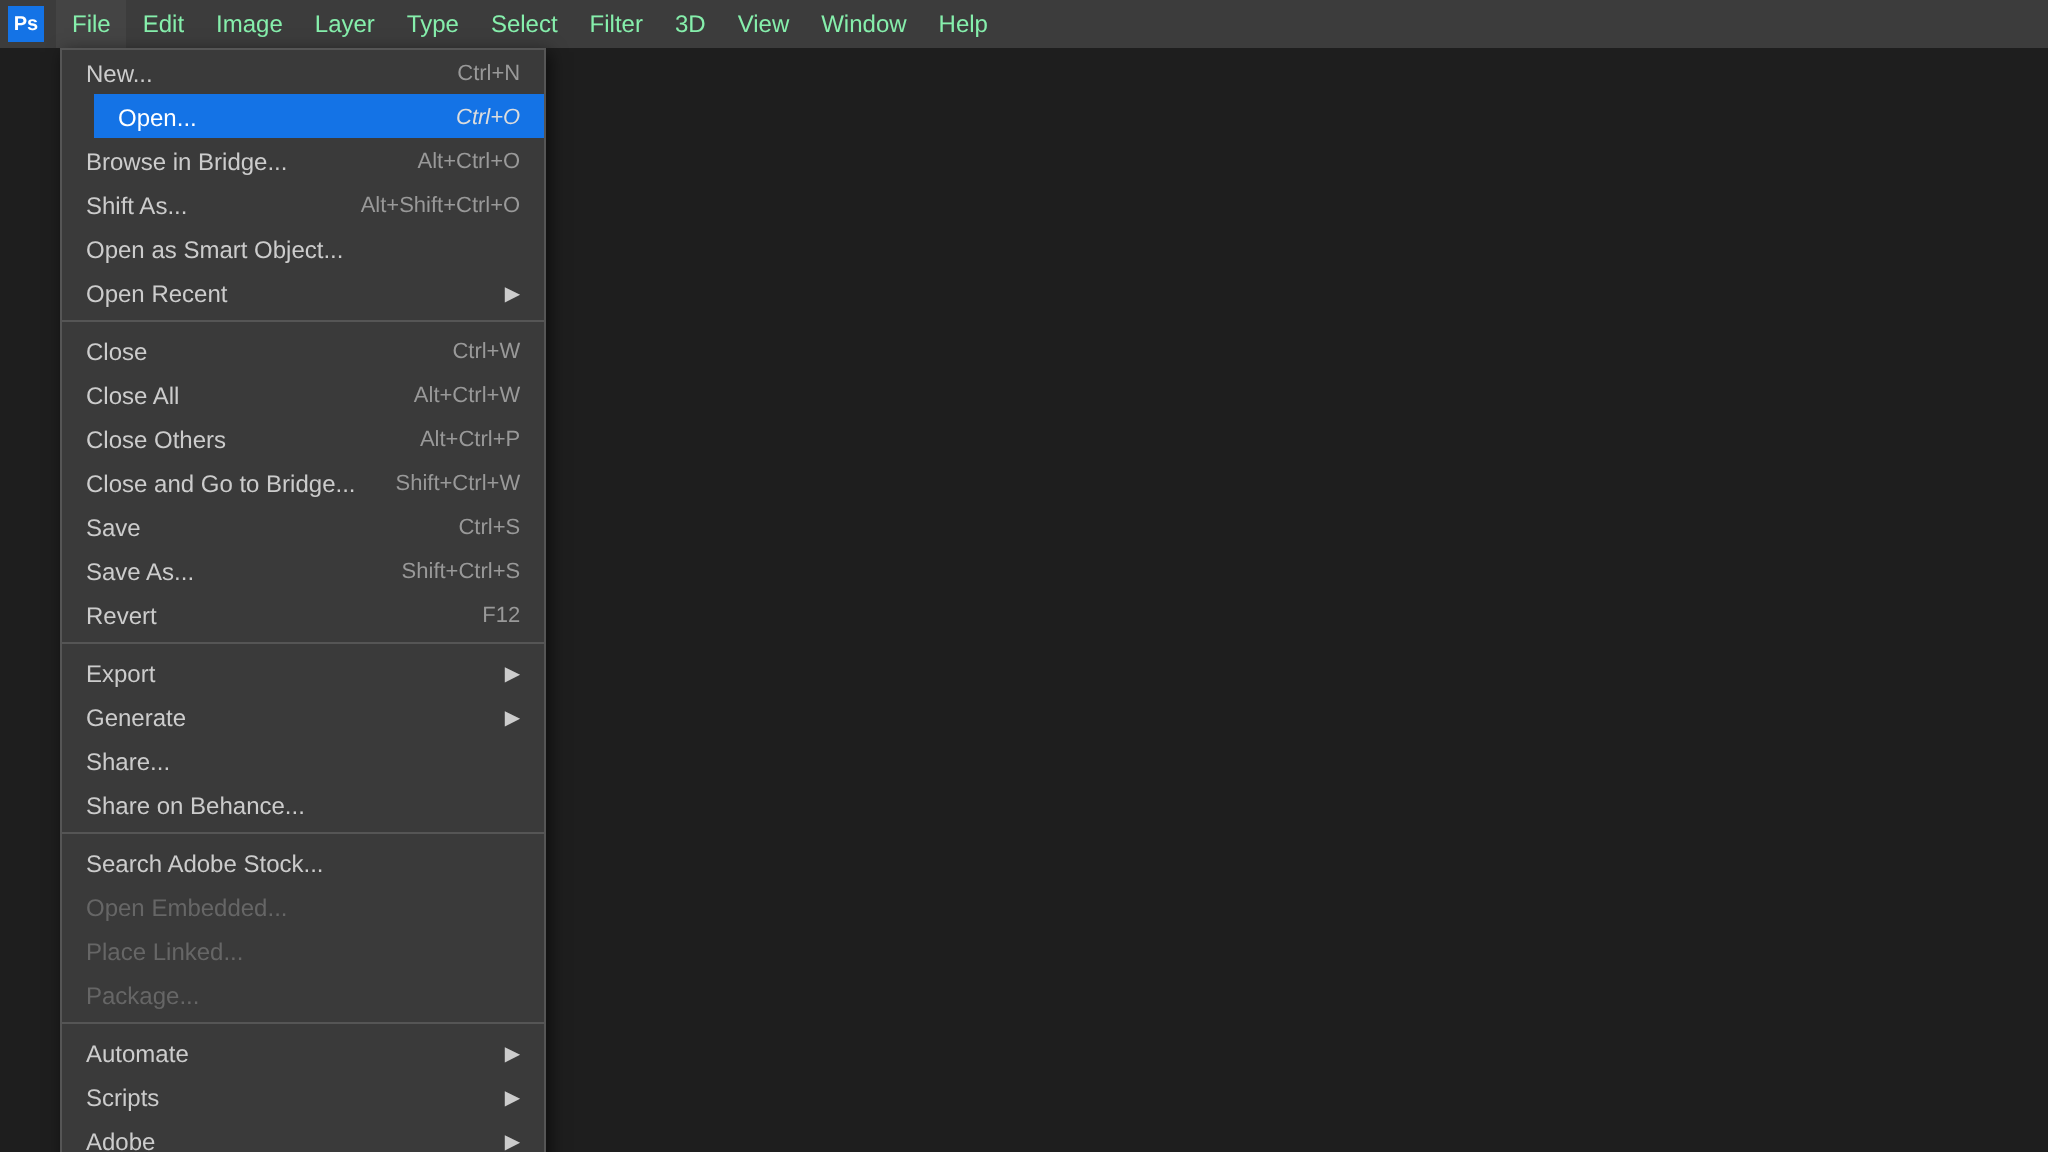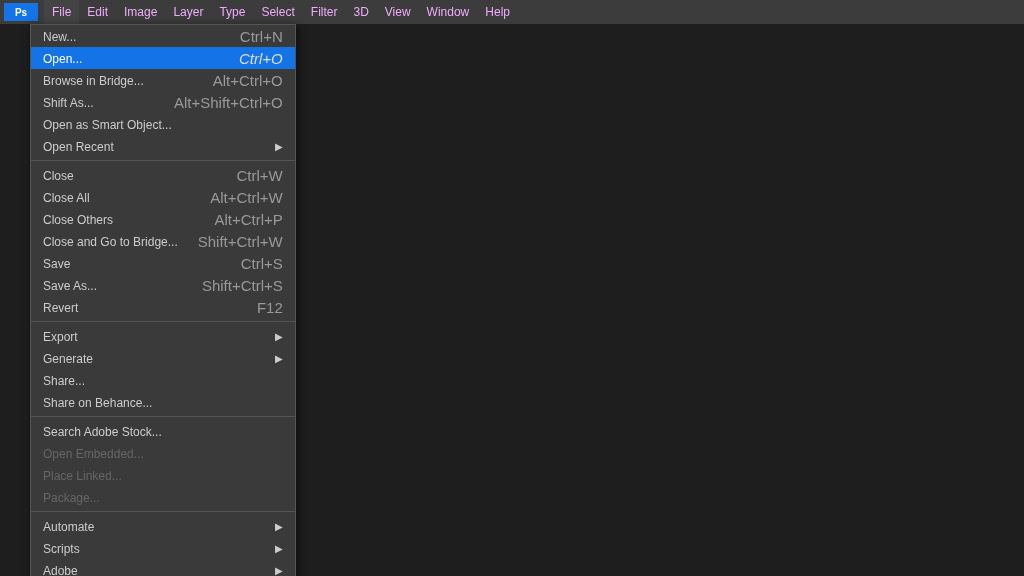--- a/index.html
+++ b/index.html
@@ -18,36 +18,36 @@
     .menubar {
       display: flex;
       align-items: center;
       background: #3c3c3c;
       height: 24px;
       padding: 0 4px;
       position: relative;
       z-index: 100;
     }
     .ps-icon {
-      width: 34px;
+      width: 18px;
       height: 18px;
       background: #1473e6;
       display: flex;
       align-items: center;
       justify-content: center;
       font-size: 10px;
       font-weight: bold;
       color: white;
       margin-right: 6px;
       flex-shrink: 0;
     }
     .menu-item {
       padding: 2px 8px;
       cursor: pointer;
-      color: #f0abfc;
+      color: #86efac;
       font-size: 12px;
       height: 100%;
       display: flex;
       align-items: center;
     }
     .menu-item:hover, .menu-item.active {
       background: #555;
     }
     .menu-item.active {
       background: #444;
@@ -71,31 +71,32 @@
       justify-content: space-between;
       padding: 3px 12px 2px 12px;
       cursor: pointer;
       color: #cccccc;
       font-size: 12px;
       min-height: 22px;
     }
     .dropdown-item.highlighted {
       background: #1473e6;
       color: white;
+      margin-left: 16px;
     }
     .dropdown-item.disabled {
       color: #666666;
       cursor: default;
     }
     .dropdown-item .item-label {
       flex: 1;
     }
     .dropdown-item .item-shortcut {
       color: #999;
-      font-size: 15px;
+      font-size: 11px;
       margin-left: 20px;
       text-align: right;
     }
     .dropdown-item.highlighted .item-shortcut {
       color: #ddd;
       font-style: italic;
     }
     .dropdown-item .arrow {
       margin-left: 8px;
       font-size: 10px;

